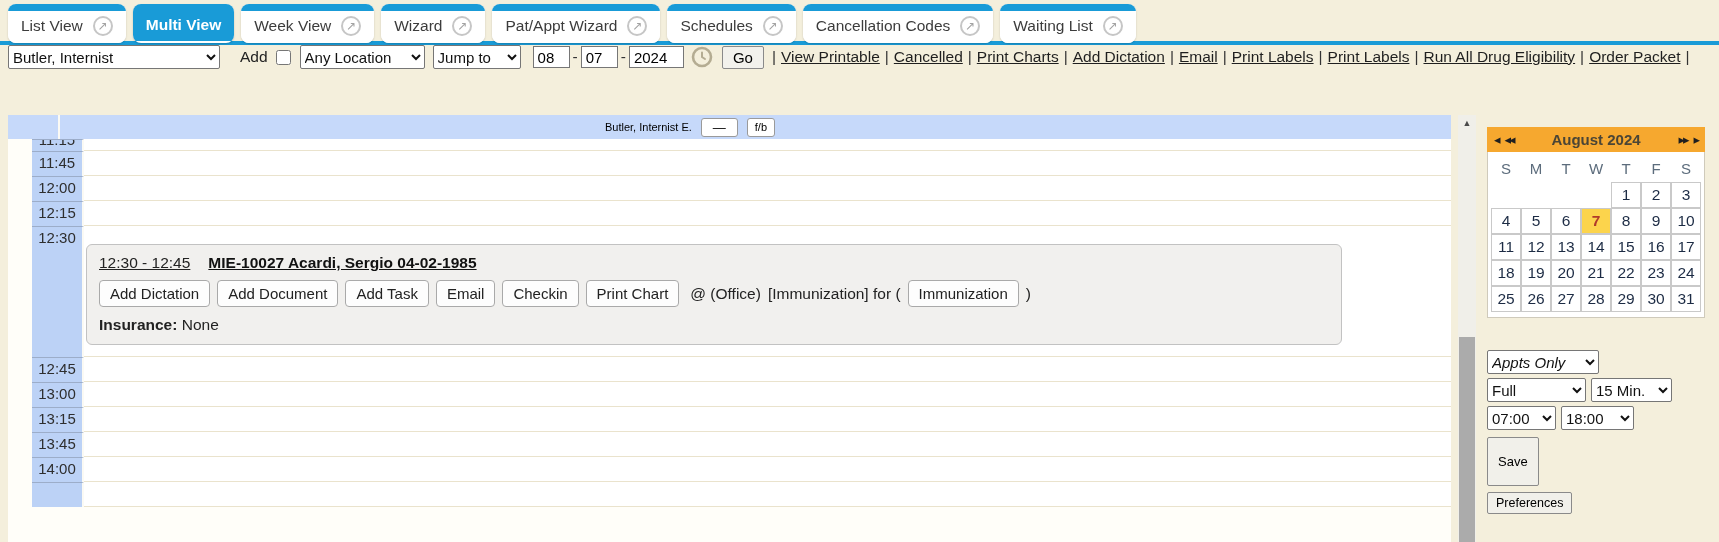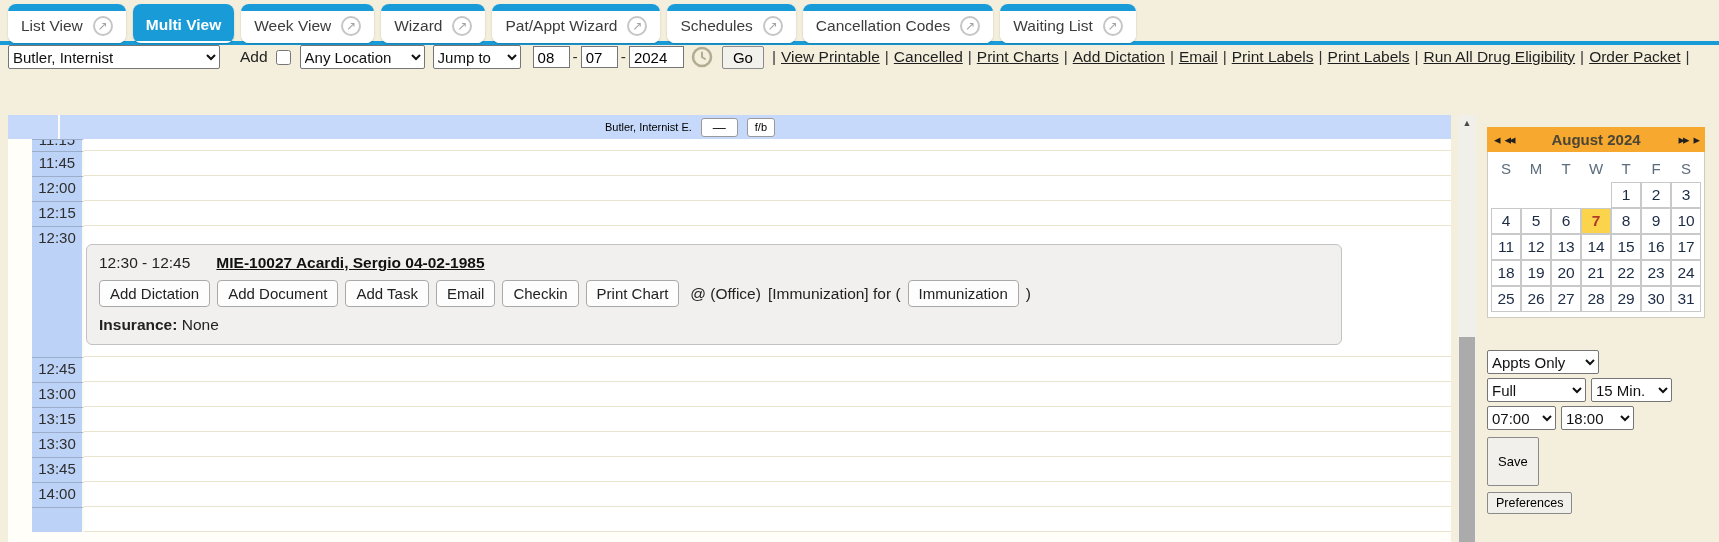--- a/index.html
+++ b/index.html
@@ -56,21 +56,21 @@
   .srow .ccell { flex:1; background:#fff; border-bottom:1px solid #eae3cd; overflow:hidden; }
   .srow.clipped { height:12px; }
   .srow.clipped .tlabel { display:block; margin-top:-11px; }
   .srow.tall { height:131px; }
   .tlabel { display:block; padding-top:2px; }
 
   
   .appt { margin:18px 0 0 2px; width:1256px; background:#f1f0ee; border:1px solid #c2c2c2; border-radius:6px;
           padding:7px 12px 10px; font-size:15.5px; }
   .appt-line1 { margin:2px 0 8px; }
-  .appt-time { color:#222; margin-right:26px; cursor:pointer; }
+  .appt-time { color:#222; text-decoration:underline; margin-right:18px; cursor:pointer; }
   .appt-patient { color:#111; font-weight:bold; text-decoration:underline; cursor:pointer; }
   .appt-line2 { display:flex; align-items:center; gap:7px; }
   .abtn { font-size:15px; padding:4px 10px; border:1px solid #a9a9a9; background:#fdfdfd; border-radius:4px;
           font-family:inherit; color:#222; cursor:pointer; white-space:nowrap; }
   .appt-at { margin-left:4px; white-space:nowrap; }
   .appt-line3 { margin-top:9px; }
   .bold { font-weight:bold; }
 
   
   .vscroll { position:absolute; left:1458px; top:115px; width:18px; height:427px; background:#f0efe9; }
@@ -87,21 +87,21 @@
               text-align:center; color:#5c6c7c; font-size:15px; }
   .cal-grid { display:grid; grid-template-columns:repeat(7,1fr); }
   .cal-cell { height:26px; display:flex; align-items:center; justify-content:center; font-size:15.5px;
               color:#1c2b44; background:#fff; border:1px solid #c9c9c9; cursor:pointer; }
   .cal-cell.empty { border:none; cursor:default; }
   .cal-cell.sel { background:#fcd44c; color:#b03a2a; font-weight:bold; }
 
   
   .ctrls { position:absolute; left:1487px; top:350px; display:flex; flex-direction:column; align-items:flex-start; gap:4px; }
   .ctrl-row { display:flex; gap:5px; }
-  .sel-view { width:112px; }
+  .sel-view { width:112px;font-style:italic; }
   .sel-size { width:99px; }
   .sel-interval { width:81px; }
   .sel-start { width:69px; }
   .sel-end { width:73px; }
   .btn-save { font-size:13px; padding:16px 10px; border:1px solid #8a8a8a; background:#f1f0ea; border-radius:2px; font-family:inherit; cursor:pointer; margin-top:3px; }
   .btn-prefs { font-size:12.5px; padding:3px 8px; border:1px solid #8a8a8a; background:#f1f0ea; border-radius:2px; font-family:inherit; cursor:pointer; margin-top:2px; }
 </style>
 </head>
 <body>
 
@@ -258,26 +258,20 @@
       </div>
       <div class="srow">
         <div class="tcell">
           <span class="tlabel">13:00</span>
         </div>
         <div class="ccell"></div>
       </div>
       <div class="srow">
         <div class="tcell">
           <span class="tlabel">13:15</span>
-        </div>
-        <div class="ccell"></div>
-      </div>
-      <div class="srow">
-        <div class="tcell">
-          <span class="tlabel">13:30</span>
         </div>
         <div class="ccell"></div>
       </div>
       <div class="srow">
         <div class="tcell">
           <span class="tlabel">13:45</span>
         </div>
         <div class="ccell"></div>
       </div>
       <div class="srow">

